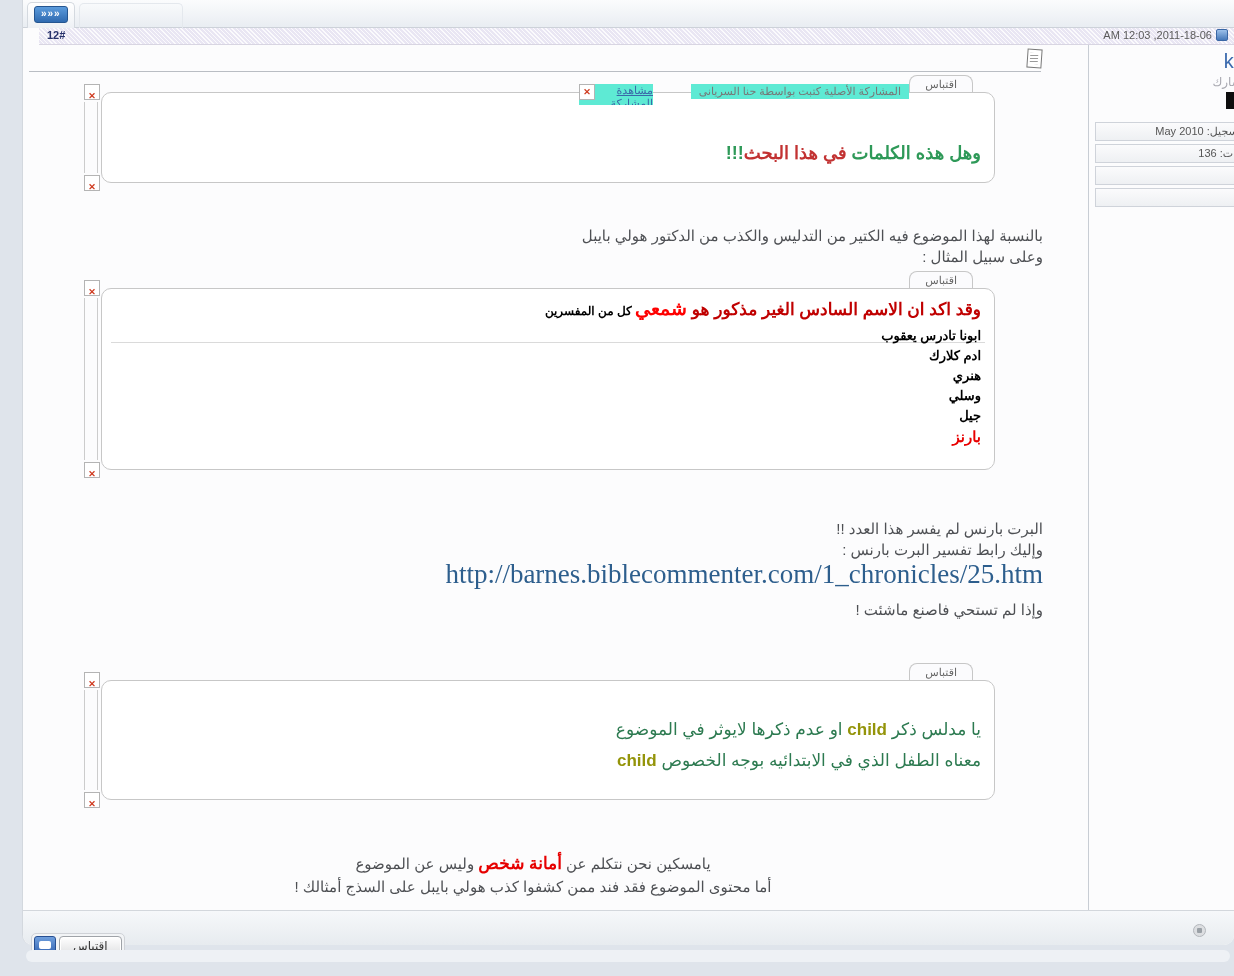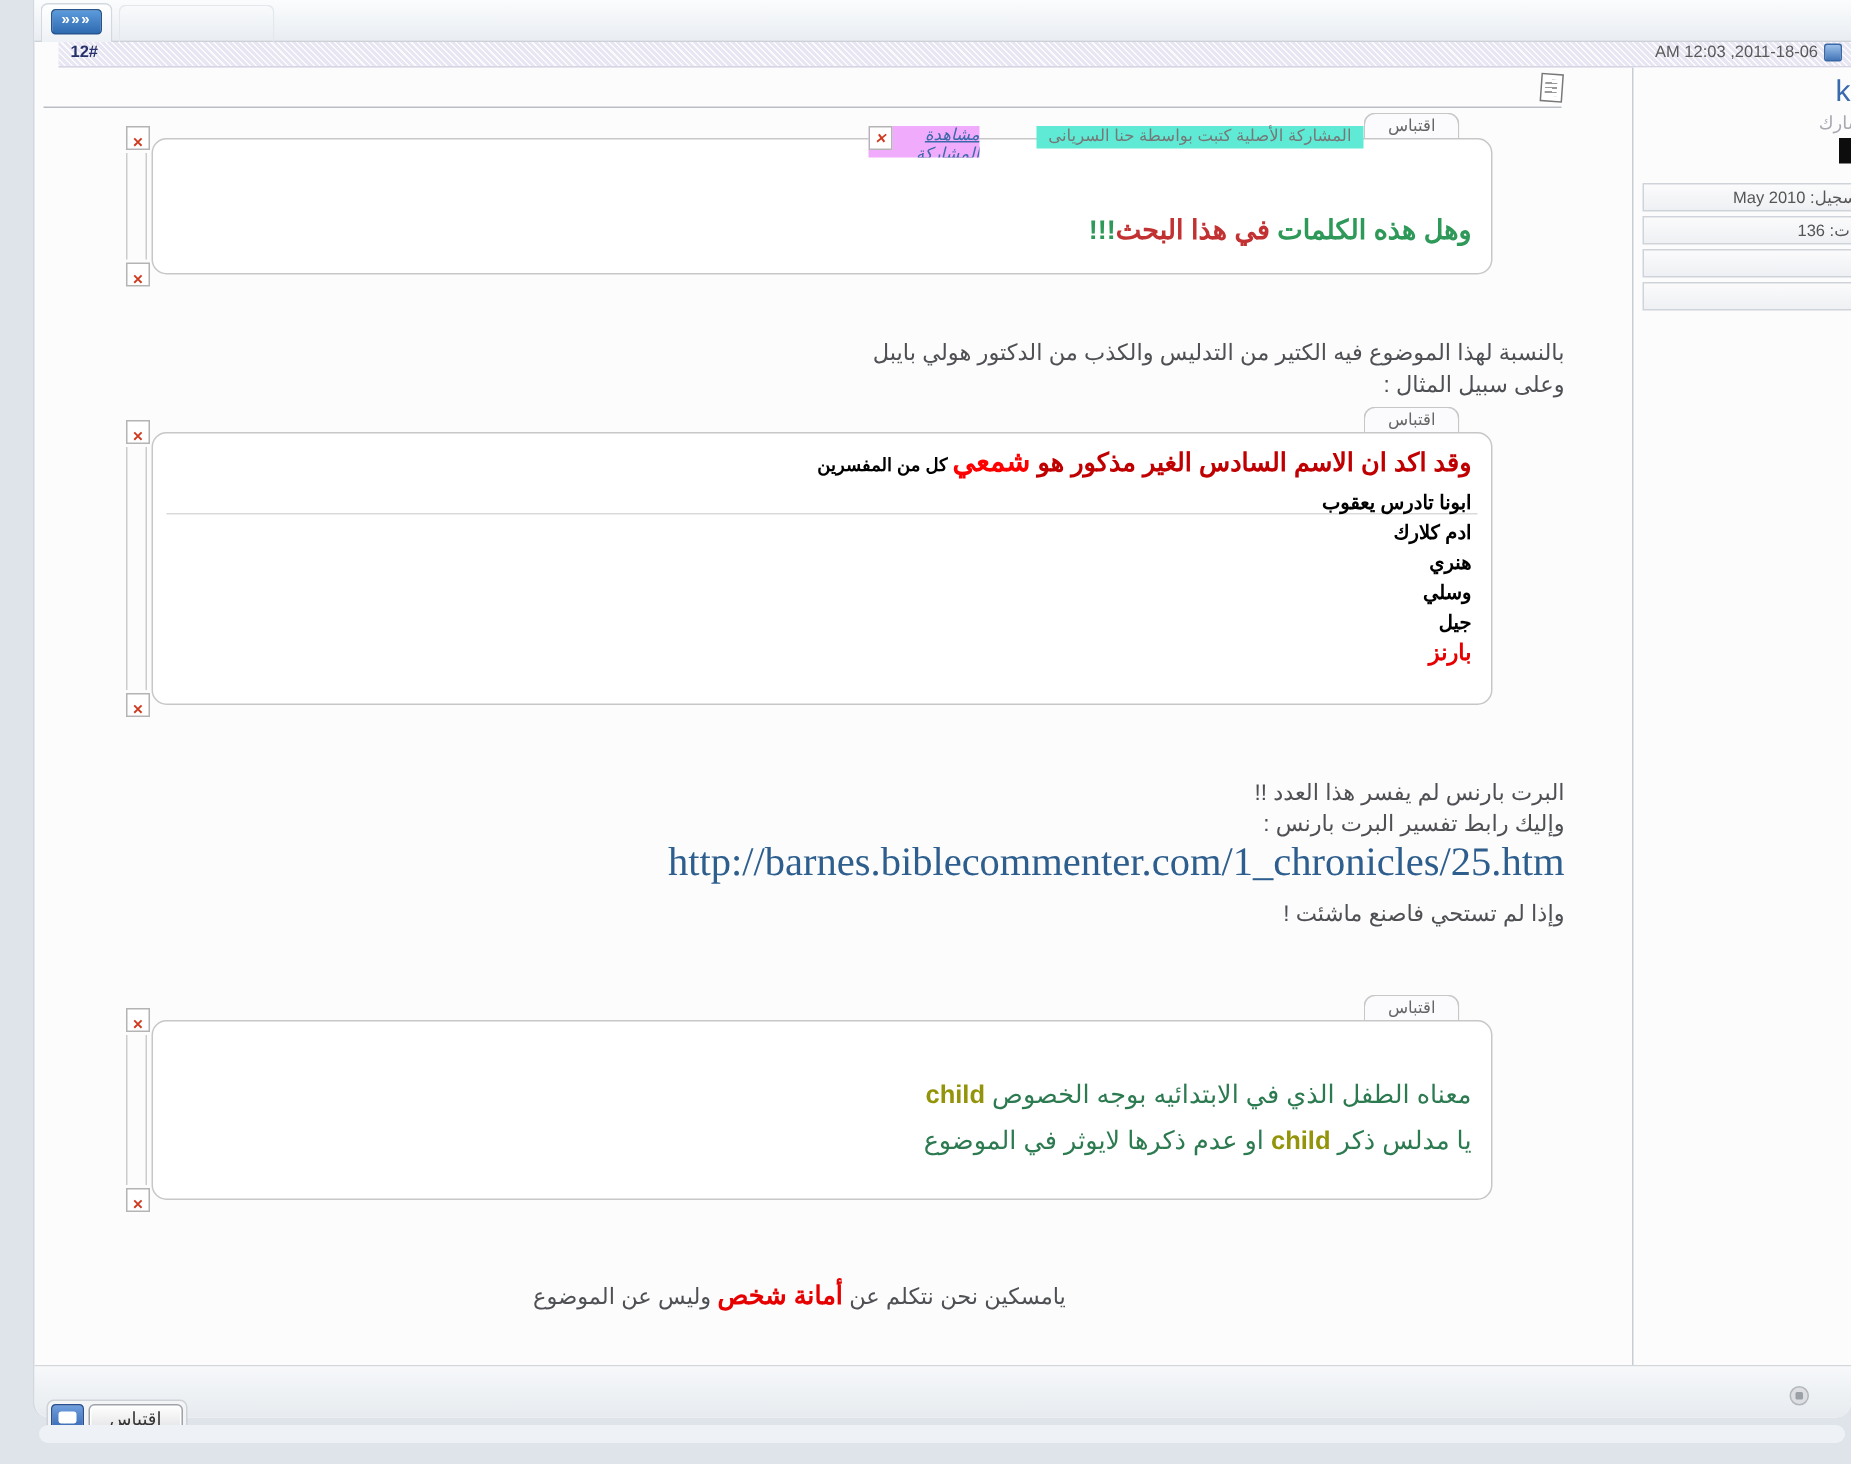--- a/index.html
+++ b/index.html
@@ -56,22 +56,22 @@
   .brokenimg { position:absolute; width:16px; height:16px; background:#fff;
                border:1px solid #b4b4b4; text-align:center; z-index:2; }
   .brokenimg::before { content:"\2715"; color:#cf3a1f; font-size:9px; font-weight:bold; line-height:14px; }
   .xtop { left:-17px; top:-8px; } .xbot { left:-17px; bottom:-8px; }
 
   
   #q1 { top:47px; height:91px; }
   .q1header { position:absolute; top:-8px; right:86px; background:#5eead4; padding:0 8px;
               font-size:11px; color:#777; line-height:15px; direction:rtl; z-index:2; }
   .q1view { position:absolute; top:-8px; left:478px; width:74px; max-height:21px; overflow:hidden;
-            background:#f0abfc; direction:rtl; font-size:11px; line-height:13px; z-index:2;
-            padding-left:4px;font-style:italic; }
+            background:#5eead4; direction:rtl; font-size:11px; line-height:13px; z-index:2;
+            padding-left:4px; }
   .q1view .brokenimg { left:0; top:0; }
   .q1view a { color:#3a68a8; text-decoration:underline; cursor:pointer; }
   .q1content { position:absolute; inset:0; padding:50px 14px 0 0; direction:rtl; text-align:right;
                font-weight:bold; font-size:18px; }
   .green { color:#2e9958; } .dred { color:#c23232; }
 
   
   #q2 { top:243px; height:182px; }
   .q2hline { position:absolute; top:54px; left:10px; right:10px; border-top:1px solid #dadada; z-index:0; }
   .q2content { position:absolute; inset:0; padding:9px 14px 0 0; direction:rtl; text-align:right; z-index:1; }
@@ -208,32 +208,33 @@
     </div>
 
     <div class="qwrap" id="q3">
       <div class="xline"></div>
       <div class="brokenimg xtop"></div>
       <div class="brokenimg xbot"></div>
       <div class="qbox"></div>
       <div class="qtab">اقتباس</div>
       <div class="q3content">
         <div>
-          <span>معناه الطفل الذي في الابتدائيه بوجه الخصوص </span><span class="childword">child</span>
+          <span>يا مدلس ذكر </span><span class="childword">child</span><span> او عدم ذكرها لايوثر في الموضوع</span>
         </div>
         <div>
-          <span>يا مدلس ذكر </span><span class="childword">child</span><span> او عدم ذكرها لايوثر في الموضوع</span>
+          <span>معناه الطفل الذي في الابتدائيه بوجه الخصوص </span><span class="childword">child</span>
         </div>
       </div>
     </div>
 
     <div class="para" id="para3">
       <div>
         <span>يامسكين نحن نتكلم عن </span><span class="redbold">أمانة شخص</span><span> وليس عن الموضوع</span>
       </div>
+      <div>أما محتوى الموضوع فقد فند ممن كشفوا كذب هولي بايبل على السذج أمثالك !</div>
     </div>
   </div>
 
   <div id="sidebar">
     <div class="username">khalid</div>
     <div class="usertitle">عضو مشارك</div>
     <div class="redact"></div>
     <div class="srows">
       <div class="srow">تاريخ التسجيل: May 2010</div>
       <div class="srow">المشاركات: 136</div>

